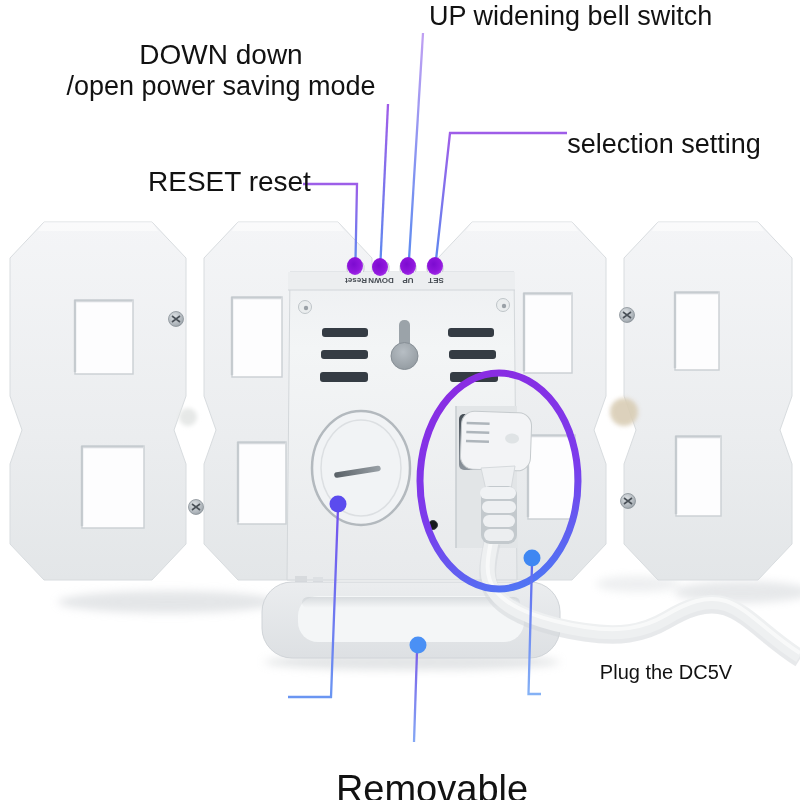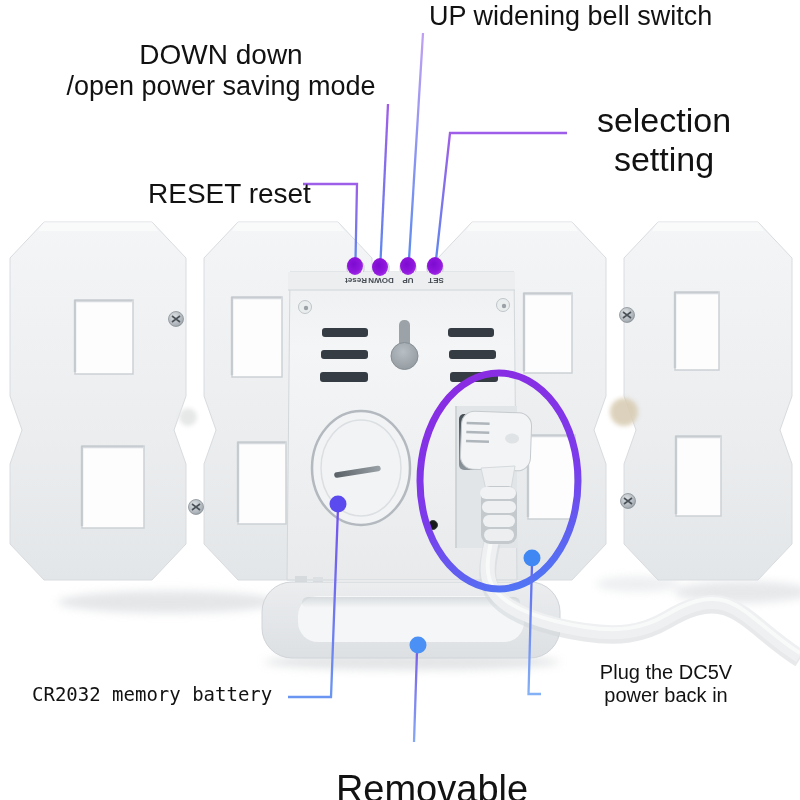--- a/index.html
+++ b/index.html
@@ -5,23 +5,23 @@
   html,body{margin:0;padding:0;background:#fff;}
   .stage{position:relative;width:800px;height:800px;background:#ffffff;overflow:hidden;
          font-family:"Liberation Sans",sans-serif;color:#121212;}
   .stage svg{position:absolute;left:0;top:0;}
   .lbl{position:absolute;color:#121212;line-height:1.16;}
   .nowrap{white-space:nowrap;}
   .center{text-align:center;}
   #up-label{left:429px;top:1px;font-size:27px;}
   #down-label{left:56px;top:39px;width:330px;font-size:28px;}
   #down-label .l2{font-size:27px;}
-  #reset-label{left:148px;top:166px;font-size:28px;margin-top:12px;}
+  #reset-label{left:148px;top:166px;font-size:28px;}
   #set-label{left:556px;top:101px;width:216px;font-size:28px;}
-  #set-label .l2{font-size:34px;}
+  #set-label .l2{font-size:27px;margin-top:28px;}
   #battery-label{left:32px;top:683px;font-size:19px;font-family:"DejaVu Sans Mono",monospace;font-weight:500;}
   #plug-label{left:556px;top:661px;width:220px;font-size:20px;}
   #bracket-label{left:300px;top:767px;width:264px;font-size:38px;}
 </style>
 </head>
 <body>
 
 <div class="stage">
 
 <svg width="800" height="800" viewBox="0 0 800 800">
@@ -283,22 +283,20 @@
   <div class="l1">DOWN down</div>
   <div class="l2">/open power saving mode</div>
 </div>
 
 <div class="lbl nowrap" id="reset-label">RESET reset</div>
 
 <div class="lbl center" id="set-label">
   <div class="l2">selection setting</div>
 </div>
 
-<div class="lbl nowrap" id="battery-label">CR2032 memory battery</div>
 
 <div class="lbl center" id="plug-label">
   <div>Plug the DC5V</div>
-  <div>power back in</div>
 </div>
 
 <div class="lbl center" id="bracket-label">Removable bracket</div>
 
 </div>
 
 </body></html>

